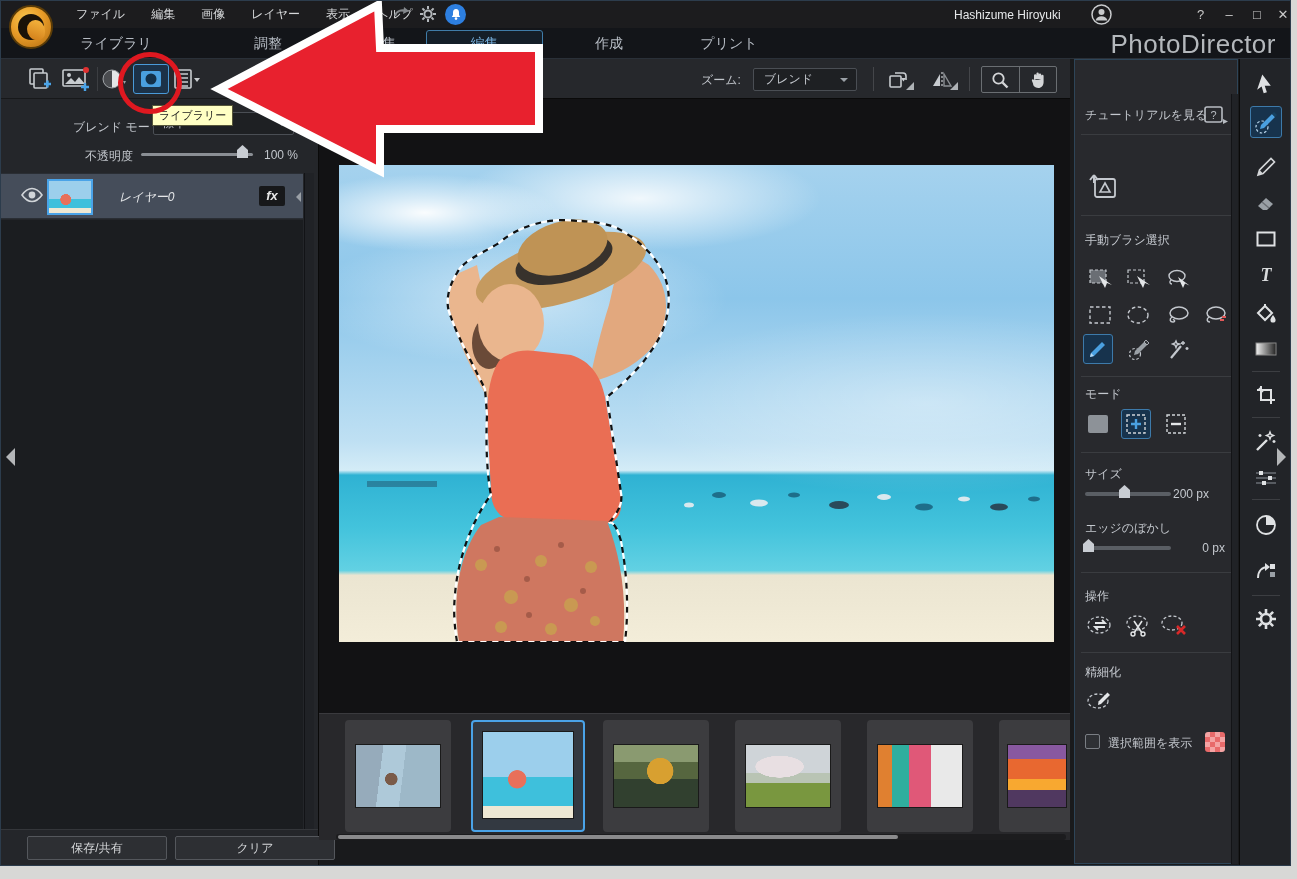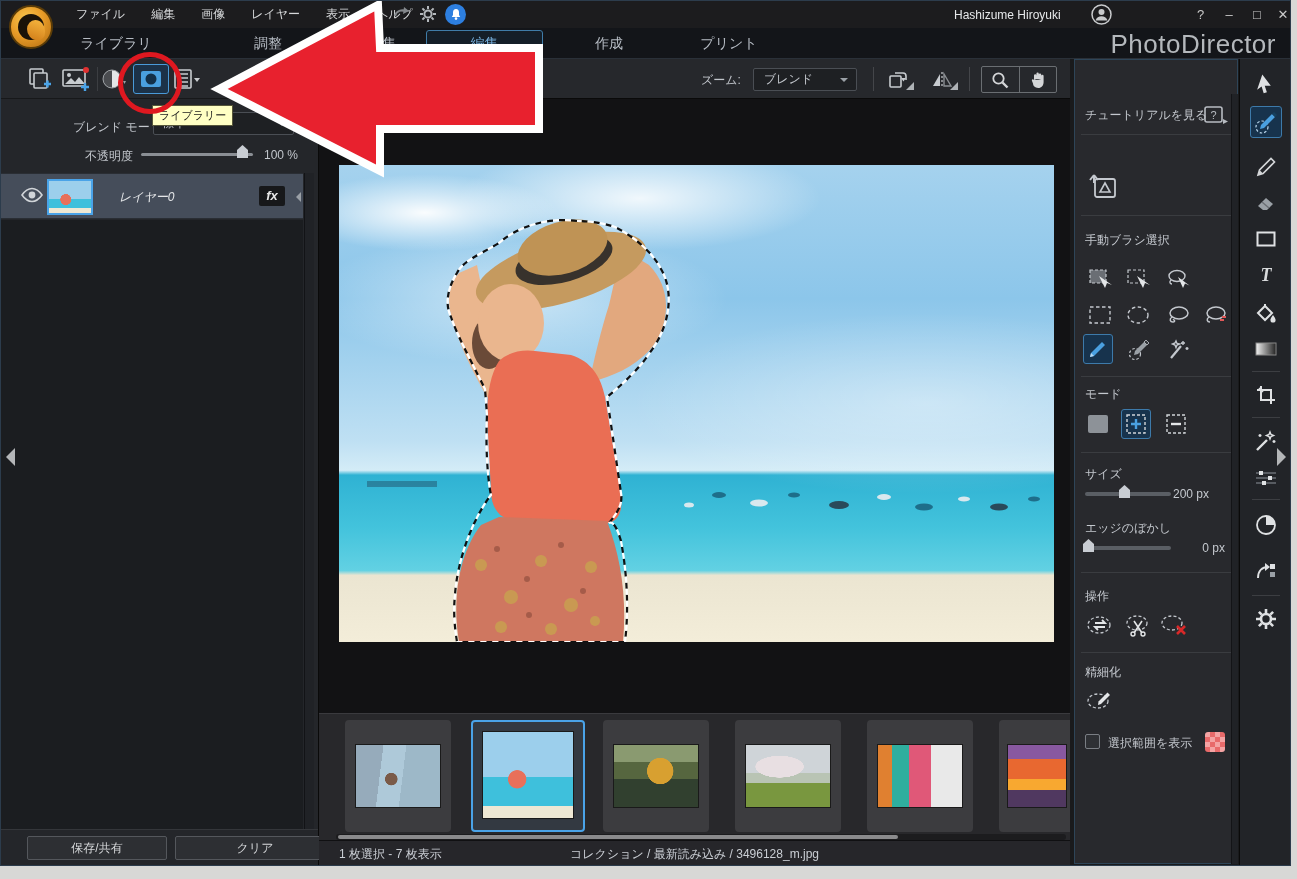--- a/index.html
+++ b/index.html
@@ -368,24 +368,20 @@
         <span class="ph ph-t5"></span>
       </div>
     <div class="thumb-card" style="left:680px;width:71px;border-radius:4px 0 0 4px">
         <span class="ph ph-t6" style="left:8px;transform:none;width:60px"></span>
       </div>
     <div class="h-scroll">
         <span class="h-thumb"></span>
       </div>
   </div>
 
-  <div class="statusbar">
-    <span class="status-left">1 枚選択 - 7 枚表示</span>
-    <span class="status-path">コレクション / 最新読み込み / 3496128_m.jpg</span>
-  </div>
 
   <div class="right-panel">
 
     <span class="rp-text" style="left:10px;top:47px">チュートリアルを見る</span>
     <span class="rp-iconbtn" style="left:128px;top:45px;width:26px;height:20px">
       <svg width="24" height="18" viewBox="0 0 24 18">
           <rect x="1" y="1" width="17" height="15" rx="2" fill="none" stroke="#b8bcc2" stroke-width="1.6"></rect>
           <text x="9.5" y="13" font-size="11" fill="#b8bcc2" text-anchor="middle" font-family="Liberation Sans">?</text>
           <path d="M19 13l5 2.5-5 2.5z" fill="#b8bcc2"></path>
         </svg>

